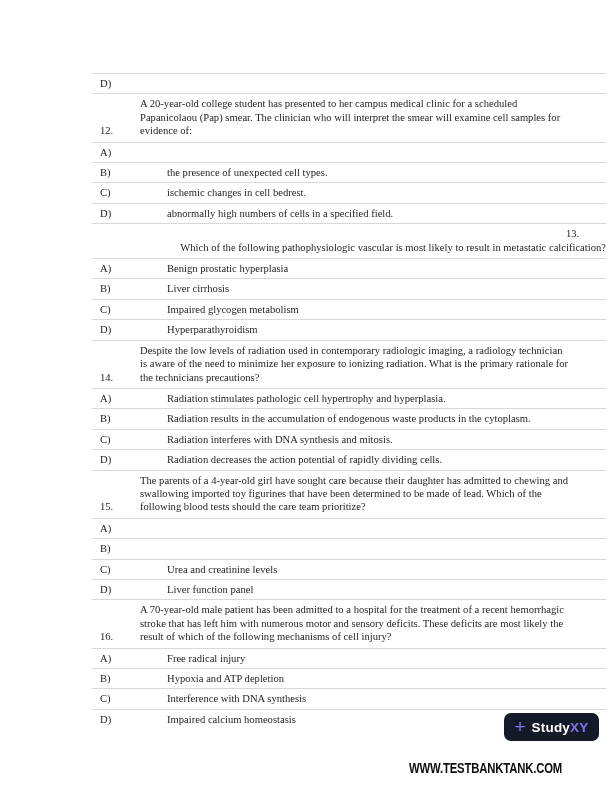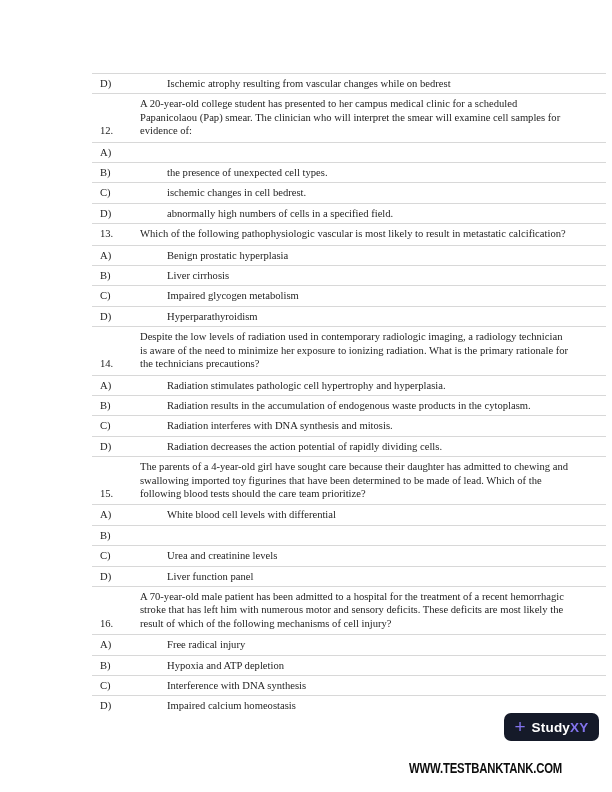--- a/index.html
+++ b/index.html
@@ -78,42 +78,41 @@
   }
 </style>
 </head>
 <body>
 
 <div class="page" style="color: rgb(36, 36, 36);">
 
   <div class="qtable">
       <div class="row opt-row" style="border-top-color: rgb(216, 216, 216);">
       <div class="label-cell">D)</div>
-      <div class="text-cell">Ischemic atrophy resulting from vascular changes while on bedrest</div>
     </div>
       <div class="row q-row" style="border-top-color: rgb(216, 216, 216);">
       <div class="label-cell">12.</div>
       <div class="text-cell stem-cell">A 20-year-old college student has presented to her campus medical clinic for a scheduled Papanicolaou (Pap) smear. The clinician who will interpret the smear will examine cell samples for evidence of:</div>
     </div>
       <div class="row opt-row" style="border-top-color: rgb(216, 216, 216);">
       <div class="label-cell">A)</div>
     </div>
       <div class="row opt-row" style="border-top-color: rgb(216, 216, 216);">
       <div class="label-cell">B)</div>
       <div class="text-cell">the presence of unexpected cell types.</div>
     </div>
       <div class="row opt-row" style="border-top-color: rgb(216, 216, 216);">
       <div class="label-cell">C)</div>
       <div class="text-cell">ischemic changes in cell bedrest.</div>
     </div>
       <div class="row opt-row" style="border-top-color: rgb(216, 216, 216);">
       <div class="label-cell">D)</div>
       <div class="text-cell">abnormally high numbers of cells in a specified field.</div>
     </div>
-      <div class="row q-row" style="border-top-color: rgb(216, 216, 216);">
+      <div class="row q-row" style="border-top-color: rgb(216, 216, 216); flex-direction: column;">
       <div class="label-cell">13.</div>
       <div class="text-cell stem-cell">Which of the following pathophysiologic vascular is most likely to result in metastatic calcification?</div>
     </div>
       <div class="row opt-row" style="border-top-color: rgb(216, 216, 216);">
       <div class="label-cell">A)</div>
       <div class="text-cell">Benign prostatic hyperplasia</div>
     </div>
       <div class="row opt-row" style="border-top-color: rgb(216, 216, 216);">
       <div class="label-cell">B)</div>
       <div class="text-cell">Liver cirrhosis</div>
@@ -145,21 +144,20 @@
       <div class="row opt-row" style="border-top-color: rgb(216, 216, 216);">
       <div class="label-cell">D)</div>
       <div class="text-cell">Radiation decreases the action potential of rapidly dividing cells.</div>
     </div>
       <div class="row q-row" style="border-top-color: rgb(216, 216, 216);">
       <div class="label-cell">15.</div>
       <div class="text-cell stem-cell">The parents of a 4-year-old girl have sought care because their daughter has admitted to chewing and swallowing imported toy figurines that have been determined to be made of lead. Which of the following blood tests should the care team prioritize?</div>
     </div>
       <div class="row opt-row" style="border-top-color: rgb(216, 216, 216);">
       <div class="label-cell">A)</div>
-      <div class="text-cell">White blood cell levels with differential</div>
     </div>
       <div class="row opt-row" style="border-top-color: rgb(216, 216, 216);">
       <div class="label-cell">B)</div>
     </div>
       <div class="row opt-row" style="border-top-color: rgb(216, 216, 216);">
       <div class="label-cell">C)</div>
       <div class="text-cell">Urea and creatinine levels</div>
     </div>
       <div class="row opt-row" style="border-top-color: rgb(216, 216, 216);">
       <div class="label-cell">D)</div>

